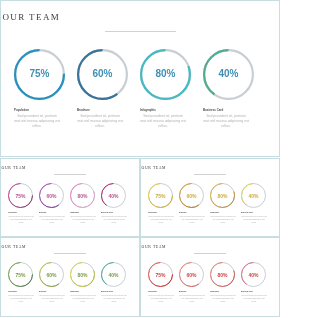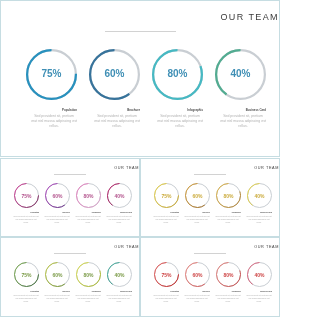--- a/index.html
+++ b/index.html
@@ -5,25 +5,25 @@
   html,body{margin:0;padding:0;}
   body{width:281px;height:318px;background:#ffffff;font-family:"Liberation Sans",sans-serif;overflow:hidden;}
   .page{position:absolute;left:0;top:0;width:281px;height:318px;background:#fff;}
   .slide{position:absolute;box-sizing:border-box;background:#fff;border:1px solid #c6dde2;overflow:hidden;}
   .hero{left:0px;top:0px;width:280px;height:157px;}
   .s2{left:0px;top:158px;width:140px;height:79px;}
   .s3{left:140px;top:158px;width:140px;height:79px;}
   .s4{left:0px;top:237px;width:140px;height:80px;}
   .s5{left:140px;top:237px;width:140px;height:80px;}
 
-  .title{text-align:right;font-family:Liberation Sans, sans-serif;color:#3b3b3b;white-space:nowrap;}
+  .title{text-align:left;font-family:Liberation Serif, serif;color:#3b3b3b;white-space:nowrap;}
   .rule{background:#d2d2d2;margin-left:auto;margin-right:auto;}
 
   .charts{display:flex;}
-  .cell{flex:1;display:flex;flex-direction:column;align-items:flex-end;}
+  .cell{flex:1;display:flex;flex-direction:column;align-items:flex-start;}
   .ring{position:relative;}
   .ring svg{display:block;}
   .pct{position:absolute;left:0;right:0;text-align:center;font-weight:600;}
   .lbl{font-weight:bold;color:#4b4b4b;text-align:center;white-space:nowrap;}
   .body{color:#b0b0b0;text-align:center;}
 
   
   .hero .title{font-size:9px;letter-spacing:1.4px;margin-top:10.5px;text-indent:1.4px;line-height:11px;}
   .hero .rule{width:71px;height:1px;margin-top:8px;}
   .hero .charts{margin-top:17px;padding:0 13px;}

